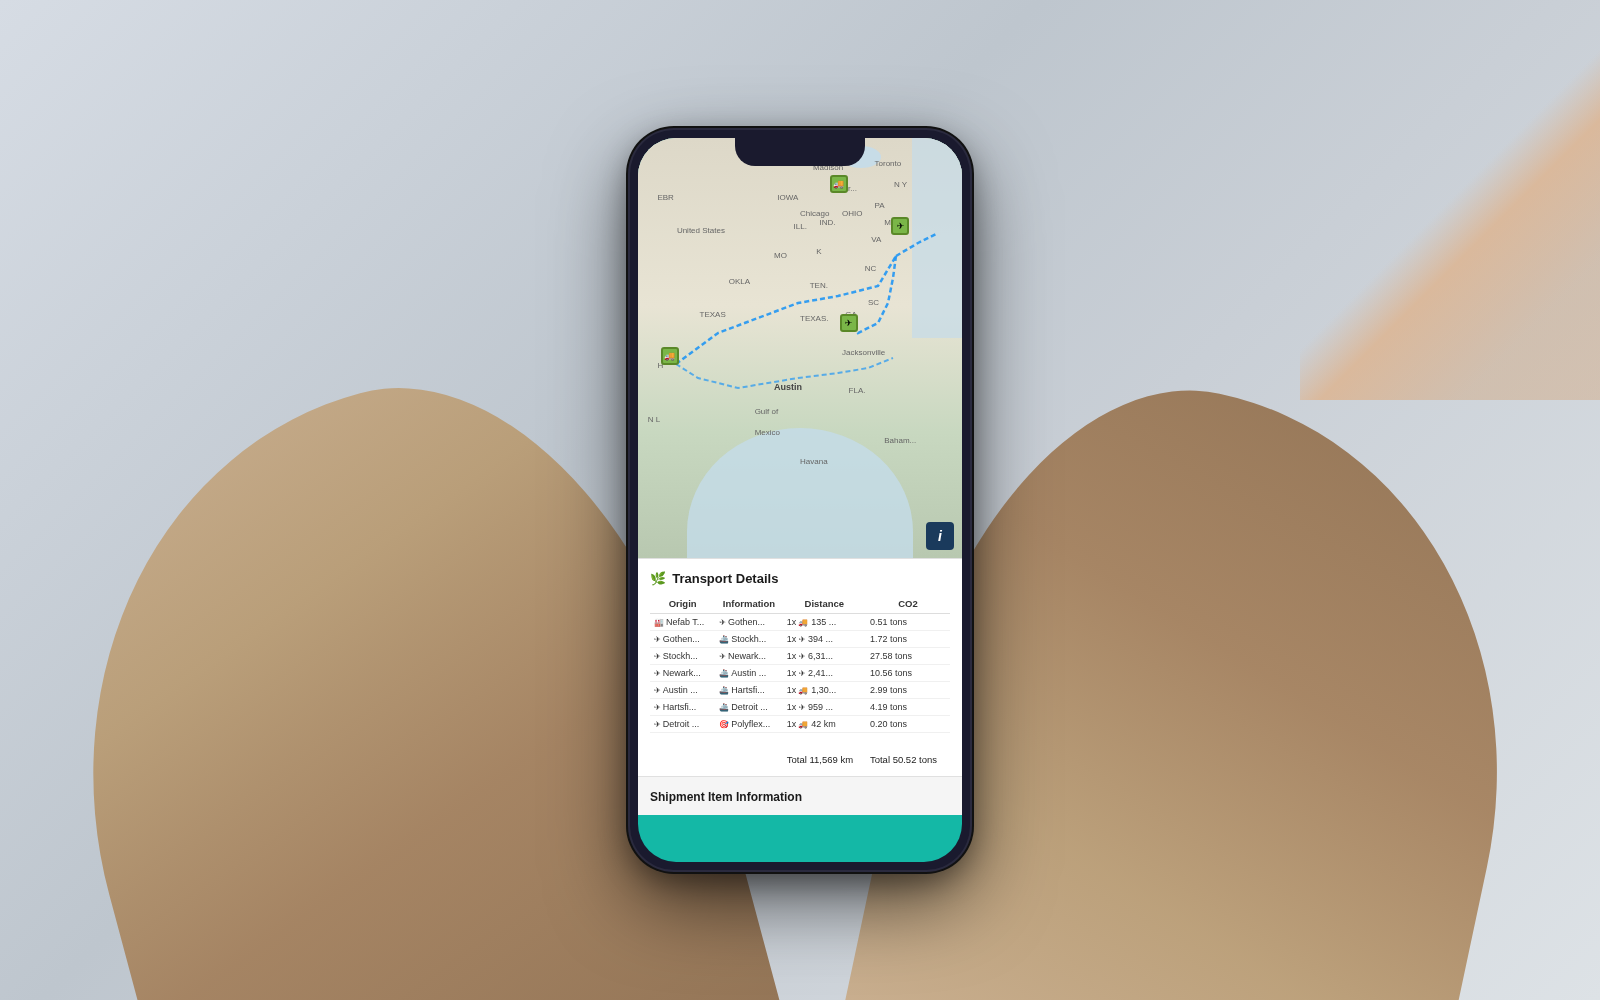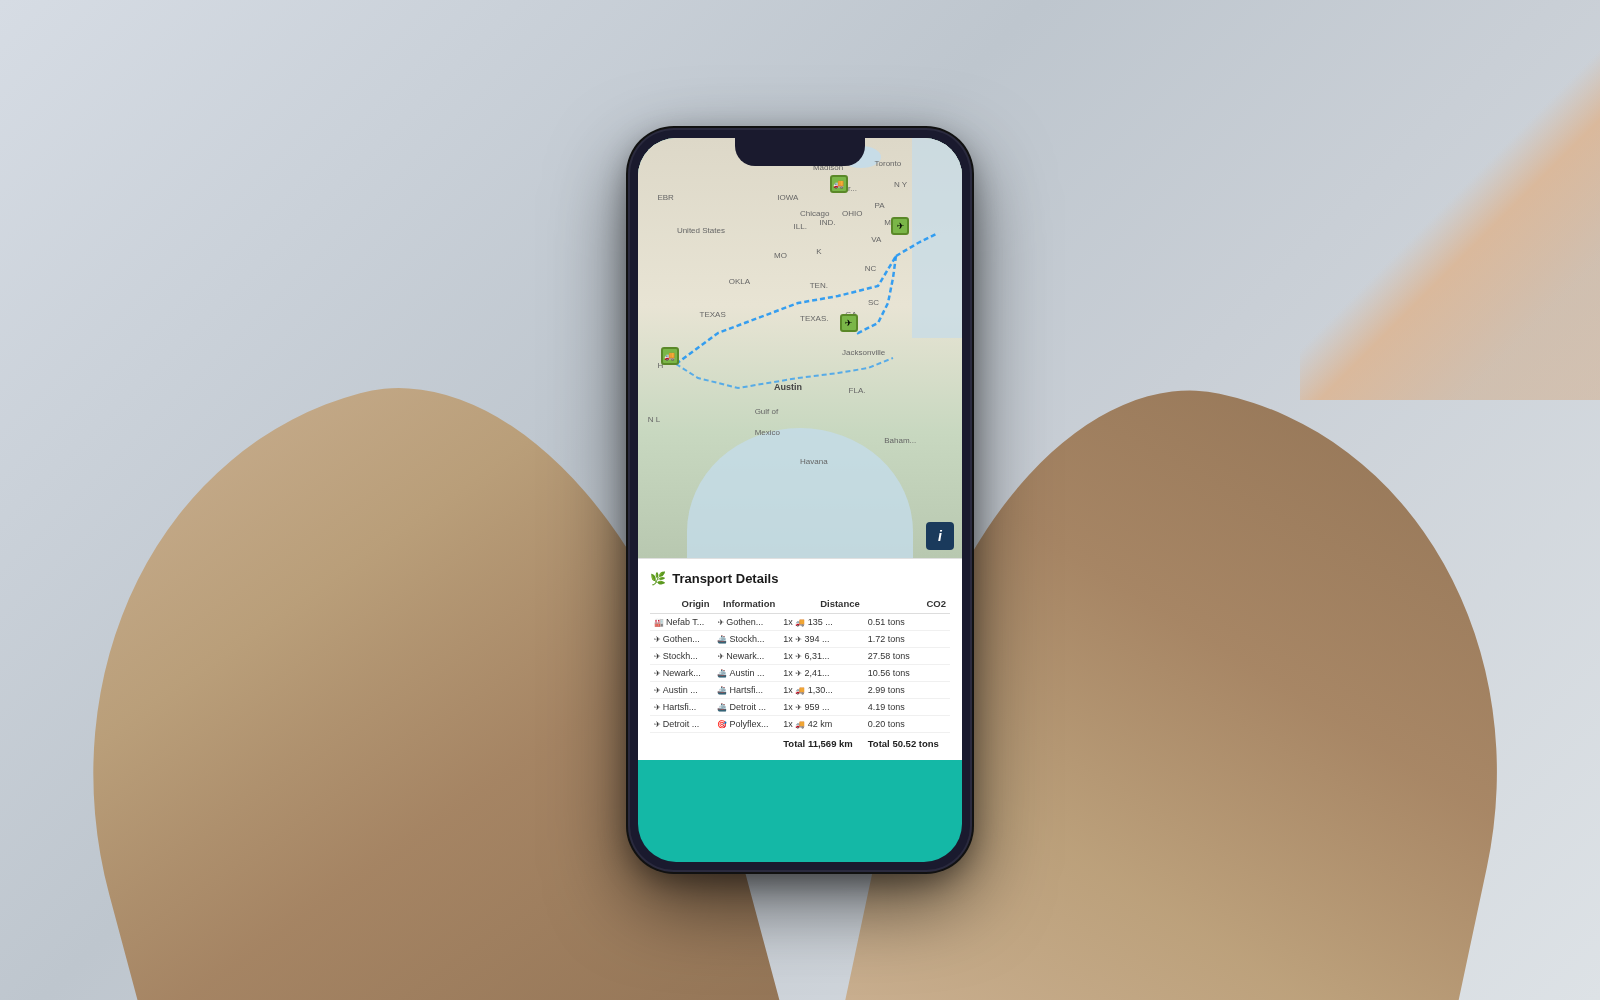--- a/index.html
+++ b/index.html
@@ -215,43 +215,43 @@
     }
 
     
     .transport-table {
       width: 100%;
       border-collapse: collapse;
       font-size: 9.5px;
     }
 
     .transport-table th {
-      text-align: right;
+      text-align: center;
       color: #333;
       font-weight: 600;
       padding: 2px 4px 4px;
       border-bottom: 1px solid #ddd;
       font-size: 9.5px;
     }
 
     .transport-table td {
       padding: 3px 4px;
       color: #333;
       vertical-align: middle;
       border-bottom: 1px solid #f0f0f0;
       font-size: 9px;
     }
 
     .transport-table tr:last-child td { border-bottom: none; }
 
     .total-row td {
-      font-weight: 700;
+      font-weight: 400;
       font-size: 9.5px;
       border-top: 1px solid #ccc;
-      padding-top: 5px;
+      padding-top: 21px;
       color: #222;
     }
 
     
     .shipment-section {
       background: #f5f5f5;
       padding: 10px 12px;
       border-top: 1px solid #e0e0e0;
     }
 
@@ -441,16 +441,19 @@
   </tr>
               <tr class="total-row">
   <td colspan="2"></td>
   <td>Total 11,569 km</td>
   <td>Total 50.52 tons</td>
 </tr>
             </tbody>
         </table>
       </div>
 
+      <div class="shipment-section">
+        <span class="shipment-title">Shipment Item Information</span>
+      </div>
 
     </div>
   </div>
 </div>
 
 </body></html>

